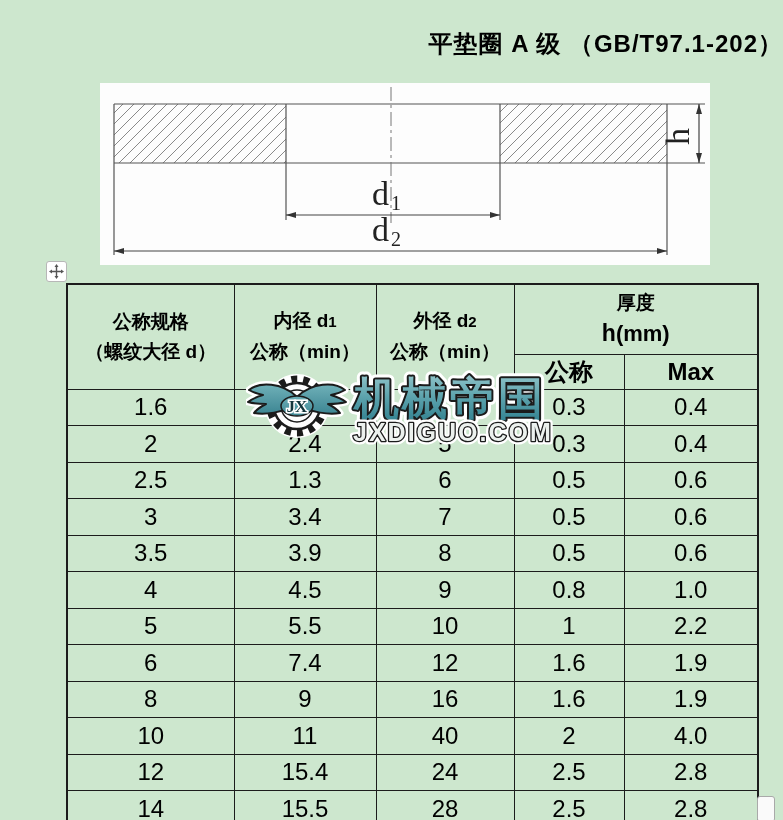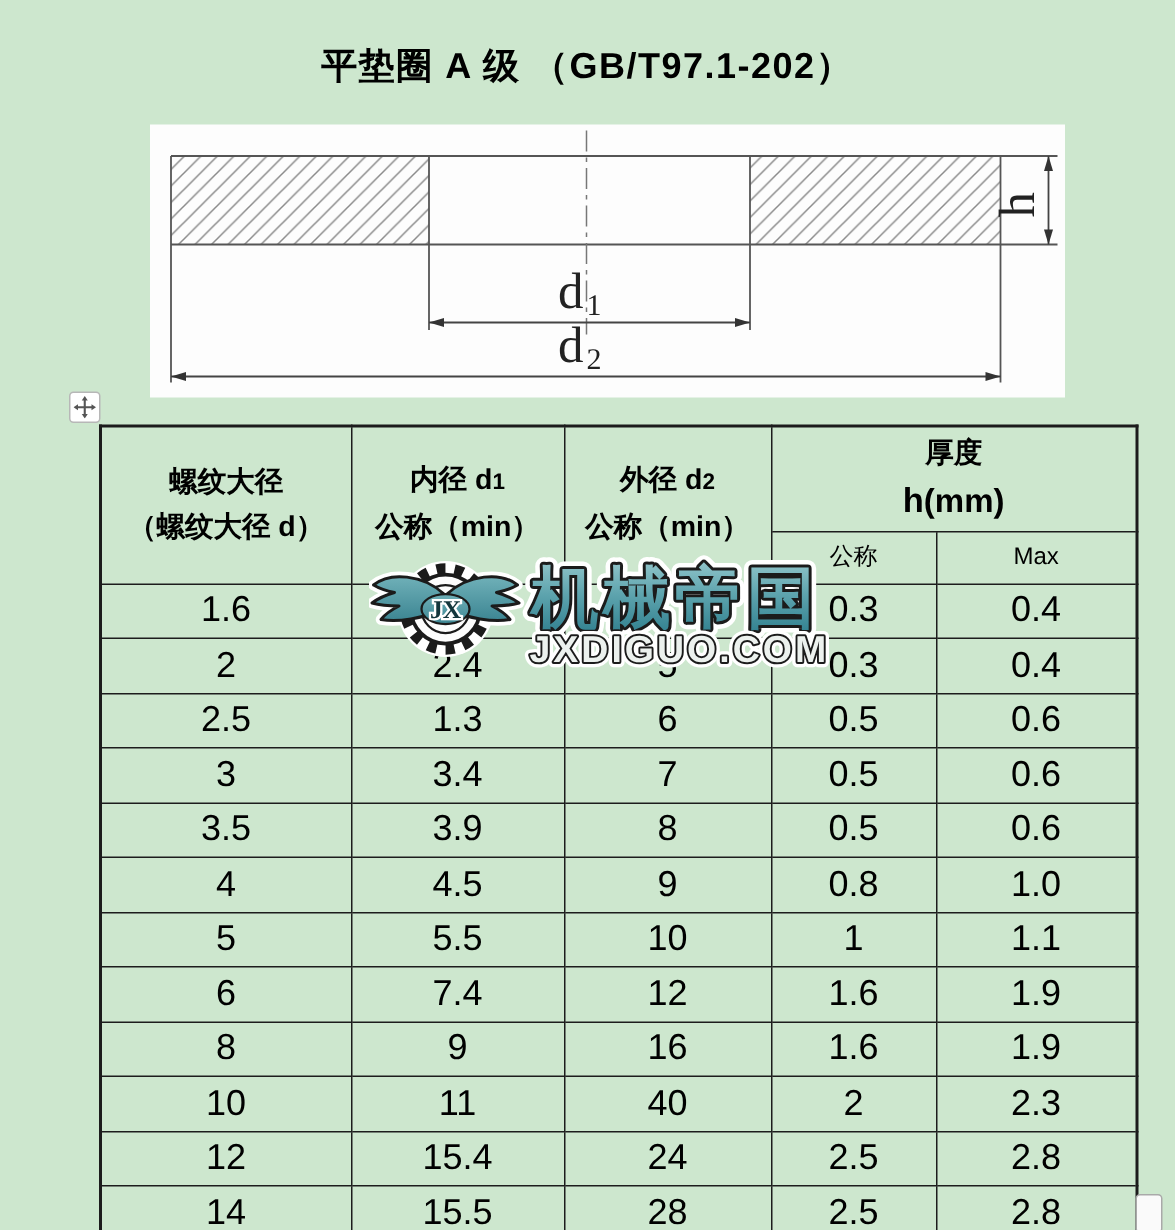--- a/index.html
+++ b/index.html
@@ -1,42 +1,42 @@
 <!DOCTYPE html>
 <html><head>
 <meta charset="utf-8">
 <style>
   html,body{margin:0;padding:0}
   body{
     position:relative;width:783px;height:820px;overflow:hidden;
     background:#cde7ce;font-family:"Liberation Sans",sans-serif;color:#000;
   }
   .page-title{
-    position:absolute;top:28px;left:0;width:783px;text-align:center;
+    position:absolute;top:28px;left:0;width:783px;text-align:right;
     font-size:24px;font-weight:bold;letter-spacing:1px;
   }
   
   .drawing-box{
     position:absolute;left:100px;top:83px;width:610px;height:182px;background:#fdfdfd;
   }
   .drawing-box svg{display:block}
   
   table.spec{
     position:absolute;left:66px;top:283px;width:691px;
     border-collapse:collapse;table-layout:fixed;
     border:2px solid #1c1c1c;background:transparent;
   }
   table.spec th,table.spec td{
     border:1px solid #1c1c1c;text-align:center;vertical-align:middle;padding:0;
   }
   thead tr.hrow1{height:70px}
   thead tr.hrow2{height:35px}
   tbody tr{height:36.5px}
   .hdr{font-weight:bold;font-size:19px;line-height:30px}
-  .sub{font-weight:normal;font-size:16px}
+  .sub{font-weight:bold;font-size:24px}
   .dsub{font-size:15px;font-weight:bold}
   .hmain{font-size:23px;font-weight:bold}
   .hparen{font-size:22px;font-weight:bold}
   tbody td{font-size:24px}
   
   .watermark{
     position:absolute;left:246px;top:366px;width:400px;height:90px;
     pointer-events:none;
   }
   
@@ -107,21 +107,21 @@
   <colgroup>
     <col style="width:167px">
       <col style="width:142px">
       <col style="width:138px">
     <col style="width:110px">
       <col style="width:134px">
   </colgroup>
   <thead>
     <tr class="hrow1">
       <th rowspan="2" class="hdr">
-        <div>螺纹大径</div>
+        <div>公称规格</div>
         <div>（螺纹大径 d）</div>
       </th>
       <th rowspan="2" class="hdr">
         <div><span>内径 d</span><span class="dsub">1</span></div>
         <div>公称（min）</div>
       </th>
       <th rowspan="2" class="hdr">
         <div><span>外径 d</span><span class="dsub">2</span></div>
         <div>公称（min）</div>
       </th>
@@ -176,42 +176,42 @@
         <td>4.5</td>
         <td>9</td>
         <td>0.8</td>
         <td>1.0</td>
       </tr>
       <tr>
         <td>5</td>
         <td>5.5</td>
         <td>10</td>
         <td>1</td>
-        <td>1.1</td>
+        <td>2.2</td>
       </tr>
       <tr>
         <td>6</td>
         <td>7.4</td>
         <td>12</td>
         <td>1.6</td>
         <td>1.9</td>
       </tr>
       <tr>
         <td>8</td>
         <td>9</td>
         <td>16</td>
         <td>1.6</td>
         <td>1.9</td>
       </tr>
       <tr>
         <td>10</td>
         <td>11</td>
         <td>40</td>
         <td>2</td>
-        <td>2.3</td>
+        <td>4.0</td>
       </tr>
       <tr>
         <td>12</td>
         <td>15.4</td>
         <td>24</td>
         <td>2.5</td>
         <td>2.8</td>
       </tr>
       <tr>
         <td>14</td>

